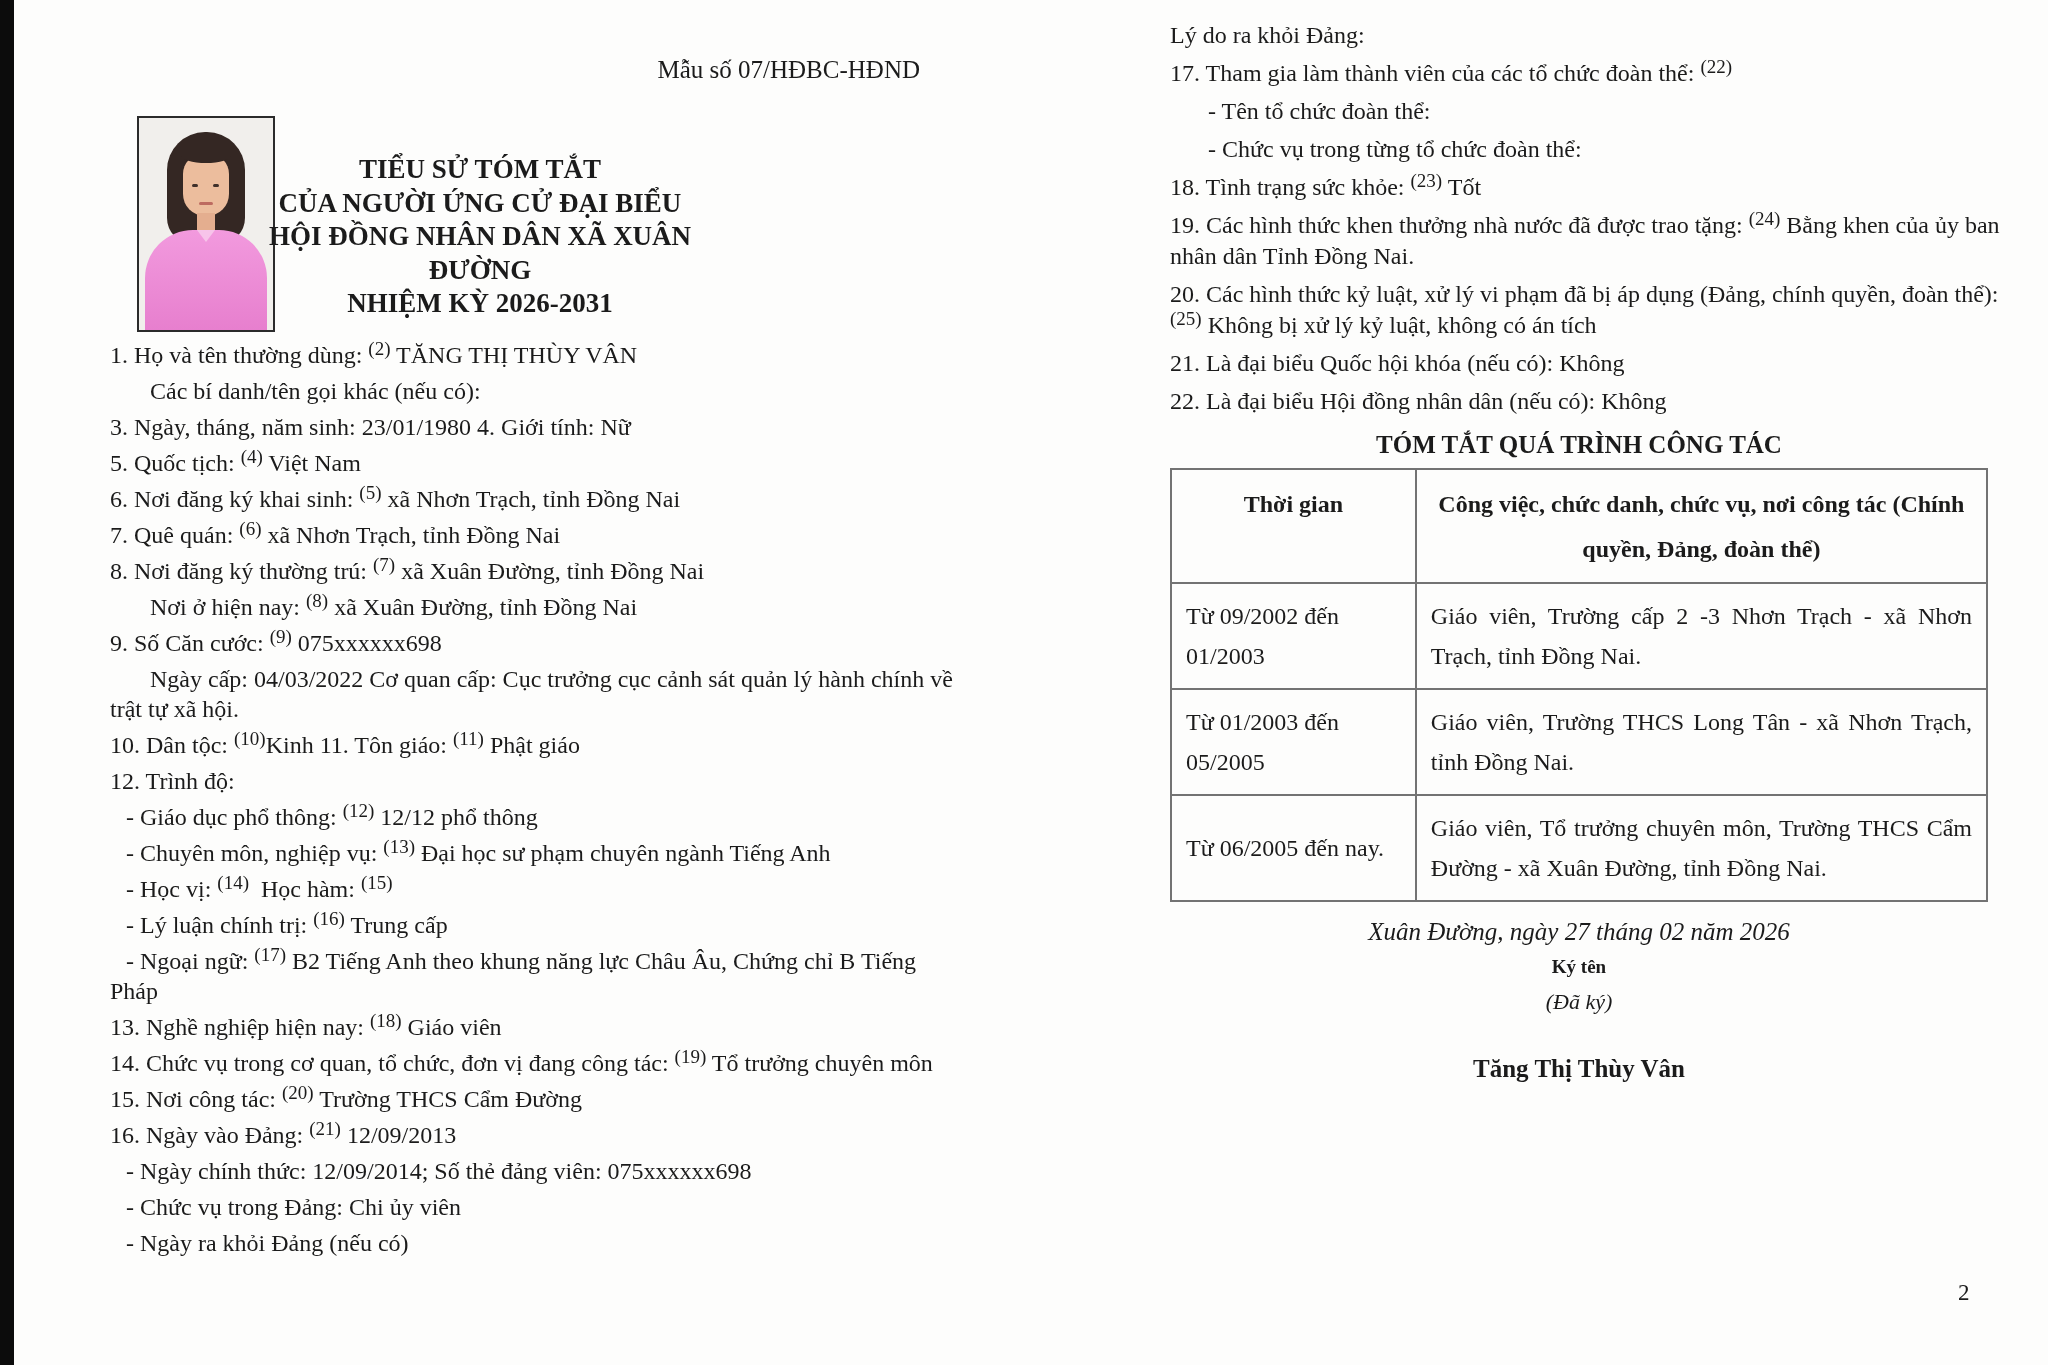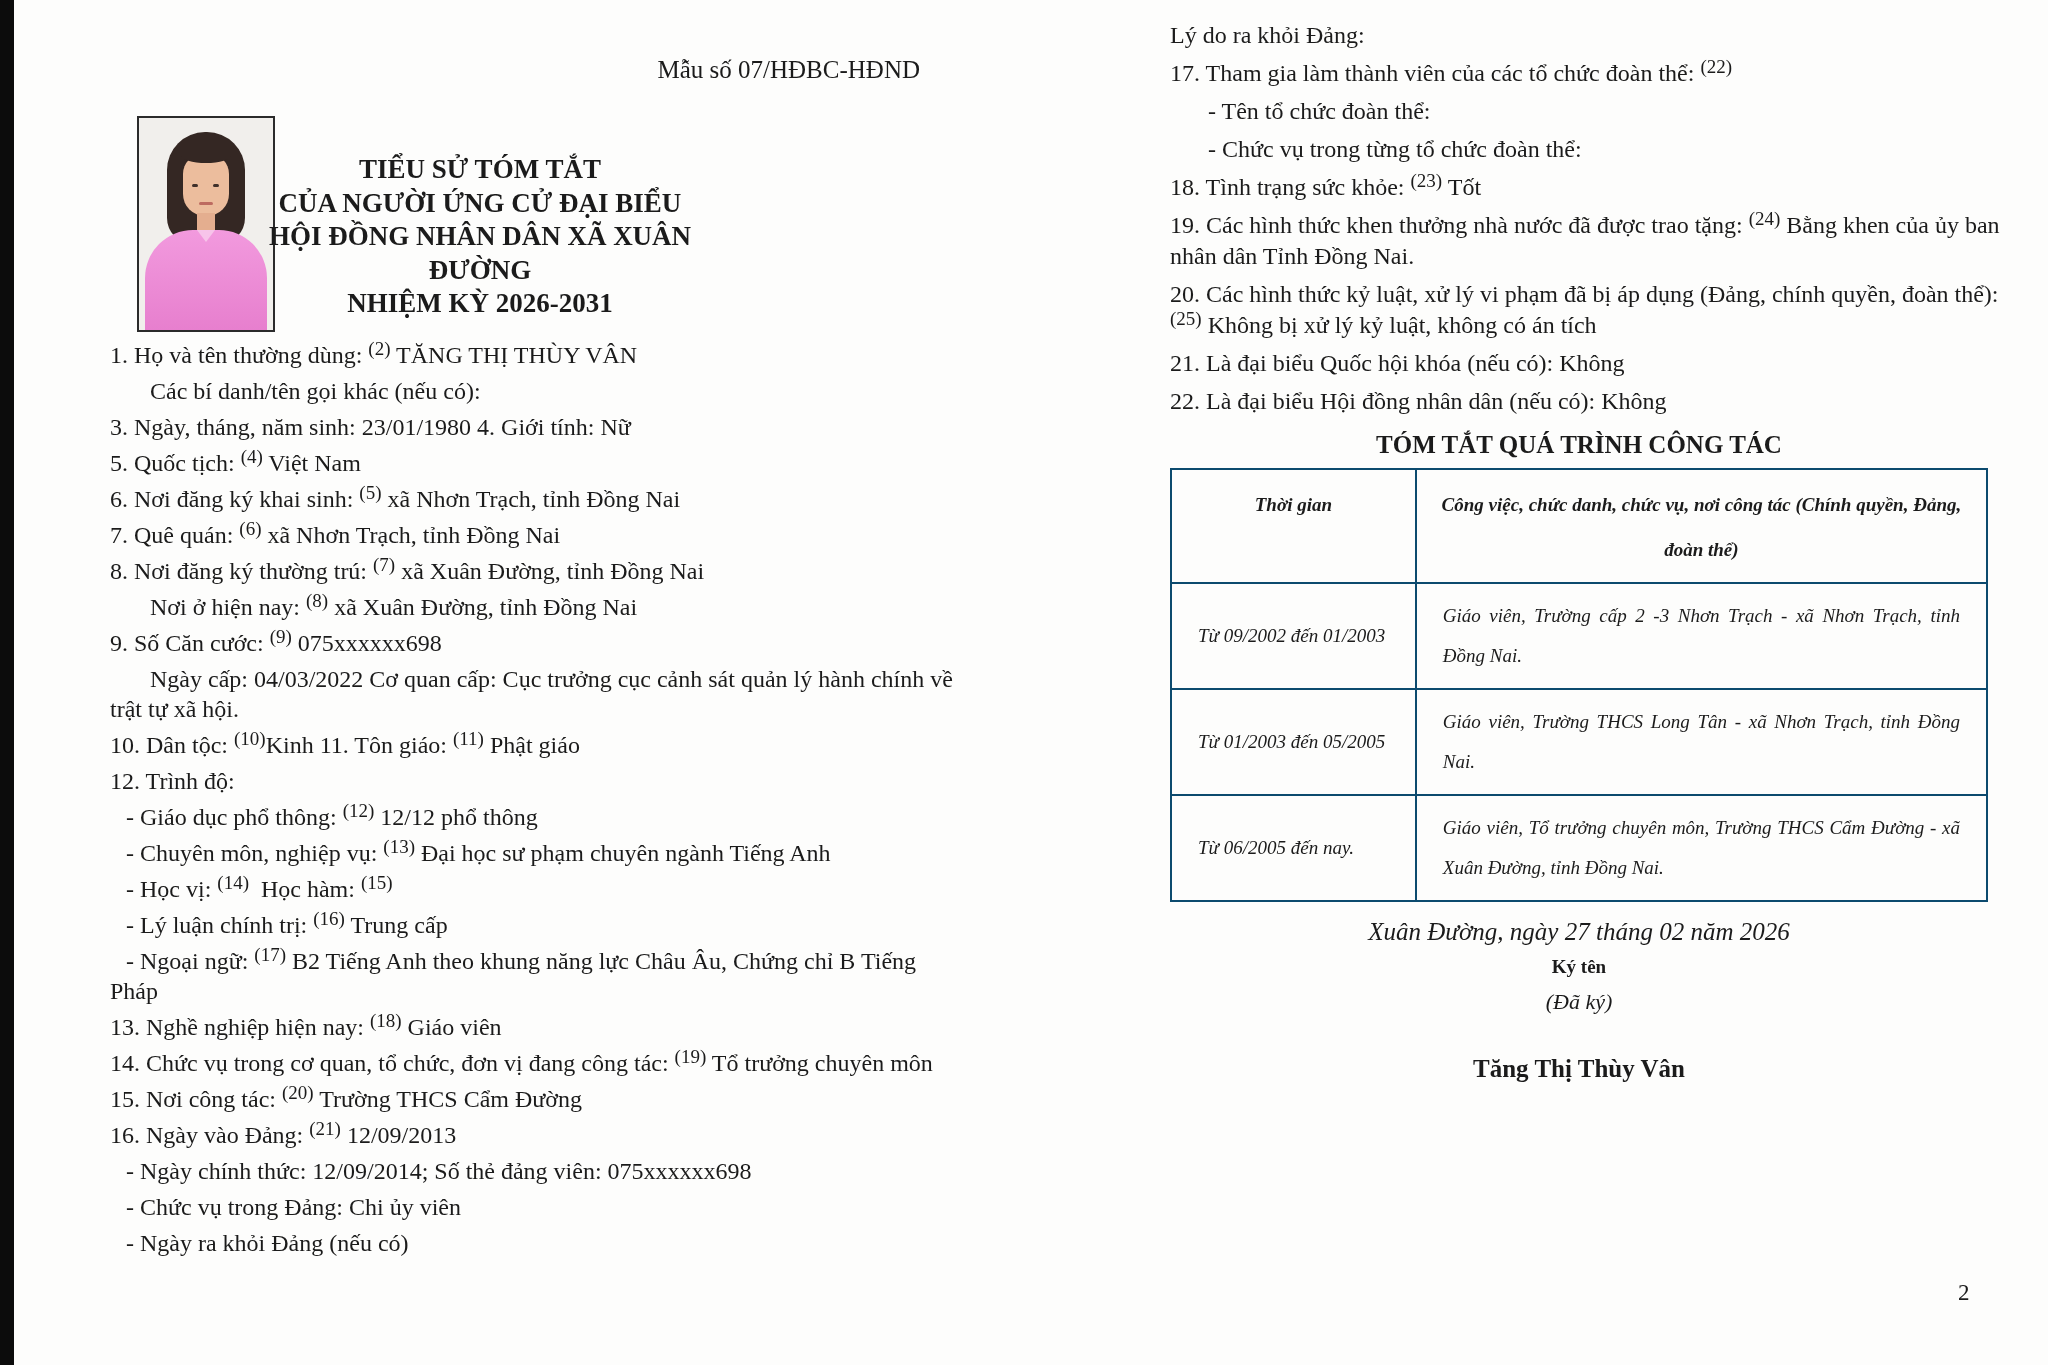--- a/index.html
+++ b/index.html
@@ -27,24 +27,24 @@
   .col-left{position:absolute;left:110px;top:340px;width:900px;}
   .col-right{position:absolute;left:1170px;top:20px;width:850px;}
   .p{font-size:24px;line-height:30px;margin:0 0 6px 0;white-space:pre-wrap;}
   .col-right .p{line-height:31px;margin-bottom:7px;}
   .ind{text-indent:40px;}
   .dash{text-indent:16px;}
   .ind-dash{text-indent:38px;}
   sup{font-size:19px;line-height:0;position:relative;top:1px;vertical-align:super;}
   .tbl-title{font-weight:bold;font-size:25px;text-align:center;width:818px;margin-top:14px;margin-bottom:9px;}
   table.work{border-collapse:collapse;width:818px;table-layout:fixed;}
-  table.work th,table.work td{border:2px solid #0c4a6e;font-size:19px;font-style:italic;}
+  table.work th,table.work td{border:2px solid #737373;font-size:24px;}
   table.work col.c1{width:30%;} table.work col.c2{width:70%;}
   table.work th{font-weight:bold;text-align:center;vertical-align:top;padding:12px 10px 10px 10px;line-height:45px;height:76px;}
-  table.work td{vertical-align:middle;padding:10px 26px;line-height:40px;height:84px;}
+  table.work td{vertical-align:middle;padding:10px 14px;line-height:40px;height:84px;}
   td.role{text-align:justify;}
   .sig{width:818px;text-align:center;margin-top:14px;}
   .sig-date{font-style:italic;font-size:25px;line-height:31px;margin-bottom:4px;}
   .sig-label{font-weight:bold;font-size:19px;line-height:31px;margin-bottom:6px;text-align:center;}
   .sig-note{font-style:italic;font-size:22px;line-height:27px;}
   .sig-name{font-weight:bold;font-size:25px;margin-top:40px;}
   .page-num{position:absolute;left:1958px;top:1280px;font-size:23px;}
 </style>
 </head>
 <body>

